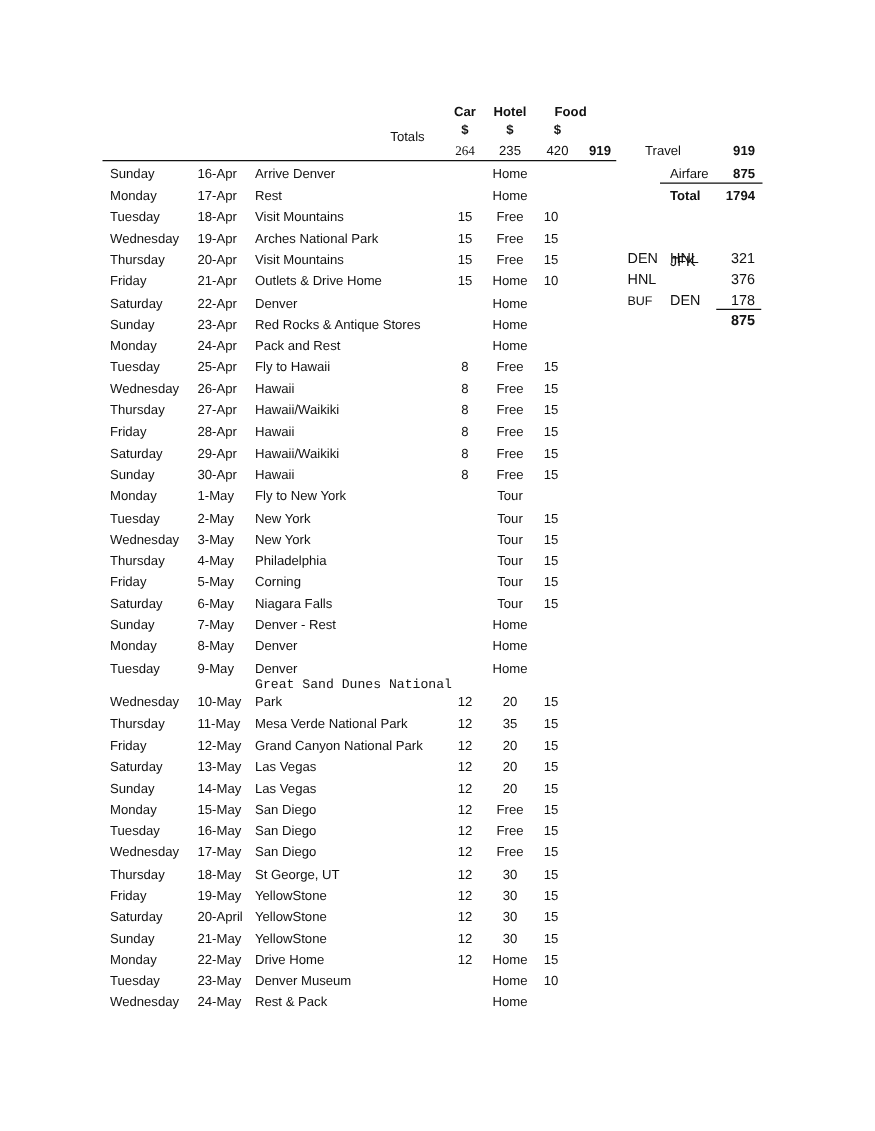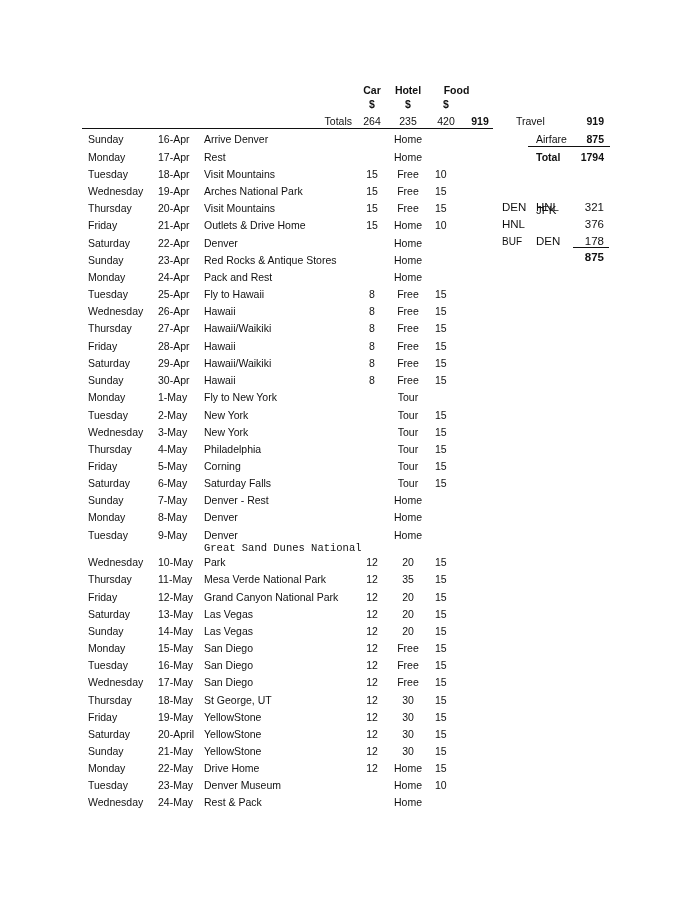--- a/index.html
+++ b/index.html
@@ -24,22 +24,22 @@
 </head>
 <body>
 
 <div class="abs b c" style="left:360px;top:84px;width:24px;">Car</div>
 <div class="abs b c" style="left:391px;top:84px;width:34px;">Hotel</div>
 <div class="abs b c" style="left:435px;top:84px;width:43px;">Food</div>
 <div class="abs b c" style="left:360px;top:98px;width:24px;">$</div>
 <div class="abs b c" style="left:391px;top:98px;width:34px;">$</div>
 <div class="abs b c" style="left:435px;top:98px;width:22px;">$</div>
 
-<div class="abs r" style="left:300px;top:115px;width:52px;">Totals</div>
-<div class="abs c" style="left:360px;top:115px;width:24px;">264</div>
+<div class="abs r" style="left:300px;top:104px;width:52px;text-align:center;">Totals</div>
+<div class="abs c" style="left:360px;top:115px;width:24px;font-family:Liberation Serif, serif;">264</div>
 <div class="abs c" style="left:391px;top:115px;width:34px;">235</div>
 <div class="abs c" style="left:435px;top:115px;width:22px;">420</div>
 <div class="abs b c" style="left:468px;top:115px;width:24px;">919</div>
 <div class="hdr-line"></div>
 
 <div class="abs" style="left:516px;top:115px;">Travel</div>
 <div class="abs b r" style="left:578px;top:115px;width:26px;">919</div>
 <div class="abs" style="left:536px;top:133px;">Airfare</div>
 <div class="abs b r" style="left:578px;top:133px;width:26px;">875</div>
 <div class="air-line"></div>
@@ -215,21 +215,21 @@
       <span class="day">Friday</span>
       <span class="date">5-May</span>
       <span class="act">Corning</span>
       <span class="car"></span>
       <span class="hotel">Tour</span>
       <span class="food">15</span>
     </div>
     <div class="row" style="top: 477px;">
       <span class="day">Saturday</span>
       <span class="date">6-May</span>
-      <span class="act">Saturday Falls</span>
+      <span class="act">Niagara Falls</span>
       <span class="car"></span>
       <span class="hotel">Tour</span>
       <span class="food">15</span>
     </div>
     <div class="row" style="top: 494px;">
       <span class="day">Sunday</span>
       <span class="date">7-May</span>
       <span class="act">Denver - Rest</span>
       <span class="car"></span>
       <span class="hotel">Home</span>

